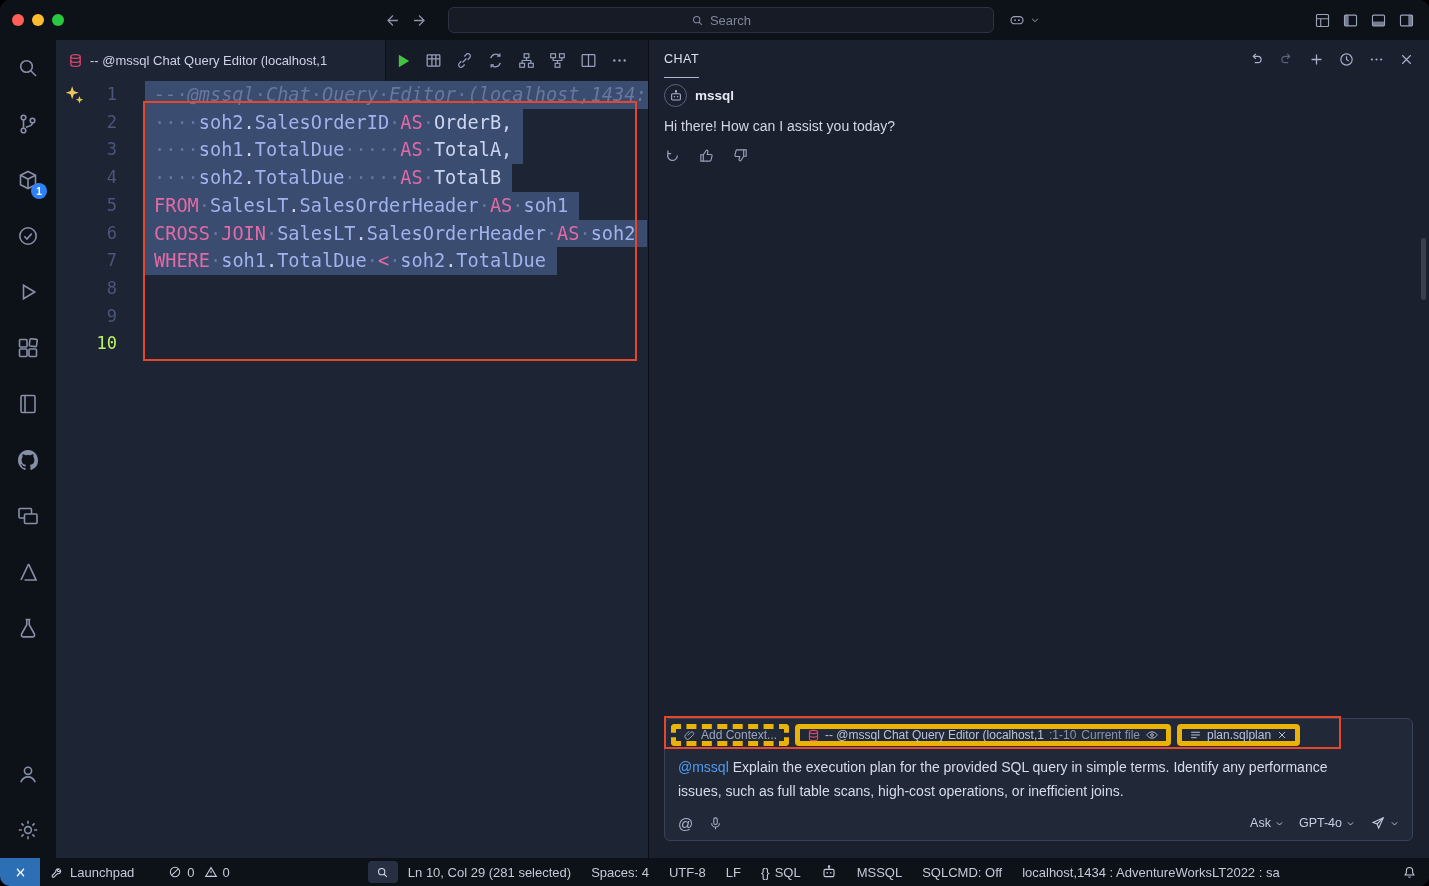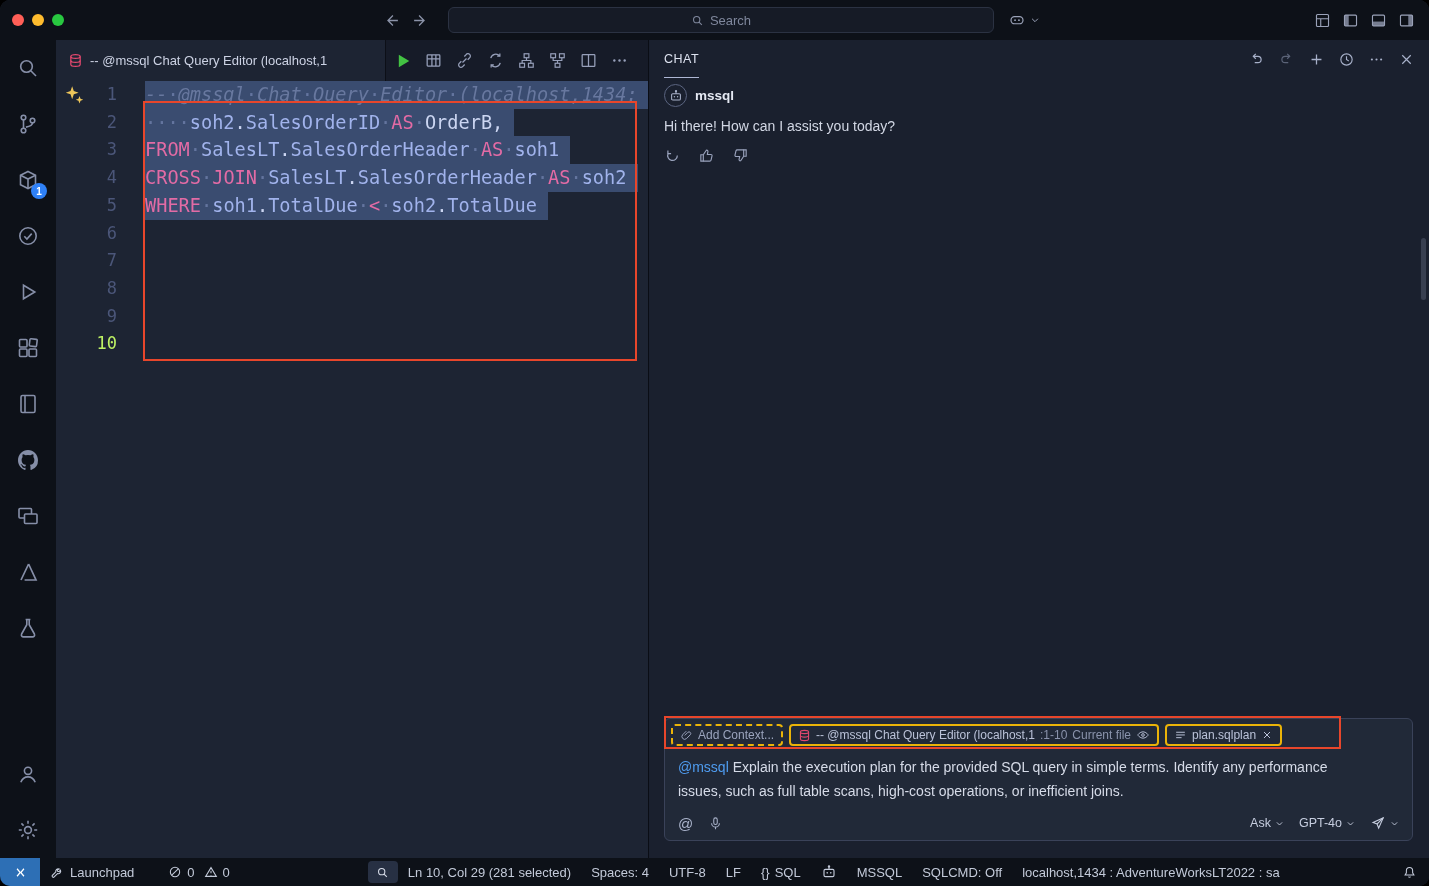--- a/index.html
+++ b/index.html
@@ -40,21 +40,21 @@
   .ed-toolbar .tbi{ width:21px; height:21px; display:flex; align-items:center; justify-content:center;}
 
   .code-area{ position:absolute; top:41px; left:0; right:0; bottom:0; overflow:hidden;}
   .gutter{ position:absolute; left:0; top:0; width:89px;}
   .gutter-num{ height:var(--lh); line-height:var(--lh); text-align:right; padding-right:28px; color:#4b5679;
     font-family:var(--mono); font-size:17px;}
   .gutter-num.active{ color:#bef264;}
   .sparkle{ position:absolute; left:7px; top:3px; color:#edc55a;}
   .code-lines{ position:absolute; left:89px; top:0; right:0;}
   .code-line{ height:var(--lh); line-height:var(--lh); white-space:pre; font-family:var(--mono); font-size:18.6px;}
-  .sel{ display:inline-block; height:var(--lh); background:var(--sel); vertical-align:top;}
+  .sel{ display:inline-block; height:var(--lh); background:var(--sel); vertical-align:top;padding-left:9px;}
   .sel-ext{ display:inline-block; width:0.602em;}
   .tk-kw{color:#e36ba5}.tk-id{color:#a1b3ec}.tk-pl{color:#ccd6f2}
   .tk-cm{color:#68789f; font-style:italic}.tk-ws{color:#64759f}
 
   
   .chat-panel{ position:absolute; top:40px; left:648px; right:0; bottom:28px; background:var(--bg-panel);
     border-left:1px solid #0a0d15; display:flex; flex-direction:column;}
   .chat-header{ height:38px; display:flex; align-items:center; padding:0 14px 0 15px; flex:0 0 auto;}
   .chat-tab{ position:relative; height:100%; display:flex; align-items:center; font-size:12.5px; letter-spacing:.5px; color:#dde2ef;}
   .chat-tab::after{ content:''; position:absolute; bottom:0; left:0; right:0; height:1px; background:#aeb7d4;}
@@ -65,21 +65,21 @@
   .avatar{ width:23px; height:23px; border-radius:50%; border:1px solid #5a6480; color:#aab3cb;
     display:flex; align-items:center; justify-content:center; flex:0 0 auto;}
   .author{ font-size:13.5px; font-weight:700; color:#e4e8f2;}
   .msg-text{ margin-top:11px; font-size:14px; color:#d2d7e4;}
   .msg-actions{ margin-top:13px; display:flex; gap:17px; color:#9aa3bd; align-items:center;}
   .chat-scroll-thumb{ position:absolute; right:3px; top:160px; width:5px; height:62px; border-radius:3px; background:rgba(135,145,170,.28);}
 
   .chat-input{ margin:0 16px 17px 15px; height:123px; flex:0 0 auto; border:1px solid #3a4259; border-radius:6px;
     background:#212938; position:relative;}
   .chips-row{ display:flex; gap:6px; padding:5px 6px; align-items:center;}
-  .chip{ height:22px; display:inline-flex; align-items:center; gap:5px; padding:0 7px; border:2px solid #eab308;
+  .chip{ height:22px; display:inline-flex; align-items:center; gap:5px; padding:0 7px; border:5px solid #eab308;
     border-radius:4px; font-size:12px; color:#bac2d8; white-space:nowrap;}
   .chip.add{ border-style:dashed; color:#9ba4bd;}
   .chip .dim{ color:#8a93ac;}
   .input-text{ padding:5px 40px 0 13px; font-size:14px; line-height:23.5px; color:#d6dbe8;}
   .mention{ color:#4f9cf0;}
   .input-toolbar{ position:absolute; left:0; right:0; bottom:0; height:34px; display:flex; align-items:center;
     padding:0 13px; gap:15px; color:#aab3cb;}
   .it-right{ margin-left:auto; display:flex; align-items:center; gap:15px;}
   .dd{ display:flex; align-items:center; gap:4px; font-size:12.5px; color:#c6cddf;}
   .at-glyph{ font-size:15px; color:#aab3cb;}
@@ -365,20 +365,22 @@
         </div>
       <div class="sparkle">
         <svg width="22" height="22" viewBox="0 0 24 24" fill="currentColor">
             <path d="M10 2.5l1.8 5.2 5.2 1.8-5.2 1.8L10 16.5l-1.8-5.2L3 9.5l5.2-1.8z"></path>
             <path d="M18 13l1.1 3 3 1.1-3 1.1L18 21.3l-1.1-3.1-3-1.1 3-1.1z"></path>
           </svg>
       </div>
       <div class="code-lines">
           <div class="code-line"><span class="sel"><span class="tk-cm">--</span><span class="tk-ws">·</span><span class="tk-cm">@mssql</span><span class="tk-ws">·</span><span class="tk-cm">Chat</span><span class="tk-ws">·</span><span class="tk-cm">Query</span><span class="tk-ws">·</span><span class="tk-cm">Editor</span><span class="tk-ws">·</span><span class="tk-cm">(localhost,1434:</span><span class="sel-ext"></span></span></div>
           <div class="code-line"><span class="sel"><span class="tk-ws">····</span><span class="tk-id">soh2</span><span class="tk-pl">.</span><span class="tk-id">SalesOrderID</span><span class="tk-ws">·</span><span class="tk-kw">AS</span><span class="tk-ws">·</span><span class="tk-pl">OrderB,</span><span class="sel-ext"></span></span></div>
+          <div class="code-line"><span class="sel"><span class="tk-ws">····</span><span class="tk-id">soh1</span><span class="tk-pl">.</span><span class="tk-id">TotalDue</span><span class="tk-ws">·····</span><span class="tk-kw">AS</span><span class="tk-ws">·</span><span class="tk-pl">TotalA,</span><span class="sel-ext"></span></span></div>
+          <div class="code-line"><span class="sel"><span class="tk-ws">····</span><span class="tk-id">soh2</span><span class="tk-pl">.</span><span class="tk-id">TotalDue</span><span class="tk-ws">·····</span><span class="tk-kw">AS</span><span class="tk-ws">·</span><span class="tk-pl">TotalB</span><span class="sel-ext"></span></span></div>
           <div class="code-line"><span class="sel"><span class="tk-kw">FROM</span><span class="tk-ws">·</span><span class="tk-id">SalesLT</span><span class="tk-pl">.</span><span class="tk-id">SalesOrderHeader</span><span class="tk-ws">·</span><span class="tk-kw">AS</span><span class="tk-ws">·</span><span class="tk-id">soh1</span><span class="sel-ext"></span></span></div>
           <div class="code-line"><span class="sel"><span class="tk-kw">CROSS</span><span class="tk-ws">·</span><span class="tk-kw">JOIN</span><span class="tk-ws">·</span><span class="tk-id">SalesLT</span><span class="tk-pl">.</span><span class="tk-id">SalesOrderHeader</span><span class="tk-ws">·</span><span class="tk-kw">AS</span><span class="tk-ws">·</span><span class="tk-id">soh2</span><span class="sel-ext"></span></span></div>
           <div class="code-line"><span class="sel"><span class="tk-kw">WHERE</span><span class="tk-ws">·</span><span class="tk-id">soh1</span><span class="tk-pl">.</span><span class="tk-id">TotalDue</span><span class="tk-ws">·</span><span class="tk-kw">&lt;</span><span class="tk-ws">·</span><span class="tk-id">soh2</span><span class="tk-pl">.</span><span class="tk-id">TotalDue</span><span class="sel-ext"></span></span></div>
         </div>
     </div>
   </div>
 
   <div class="chat-panel">
     <div class="chat-header">
       <div class="chat-tab">

